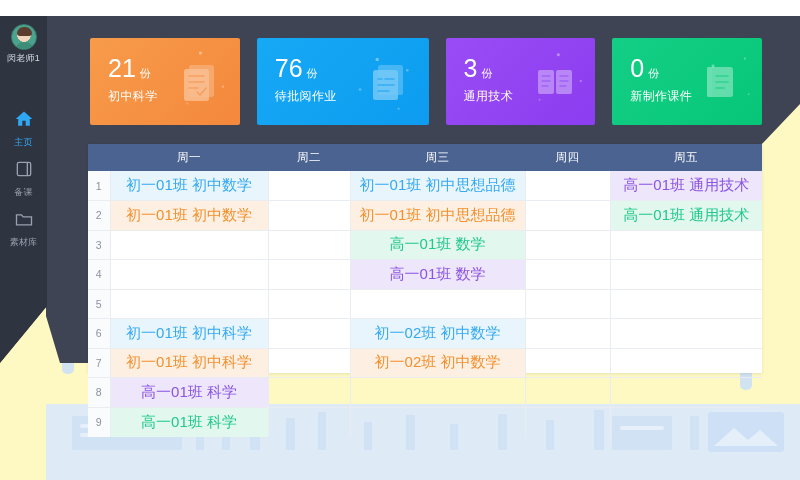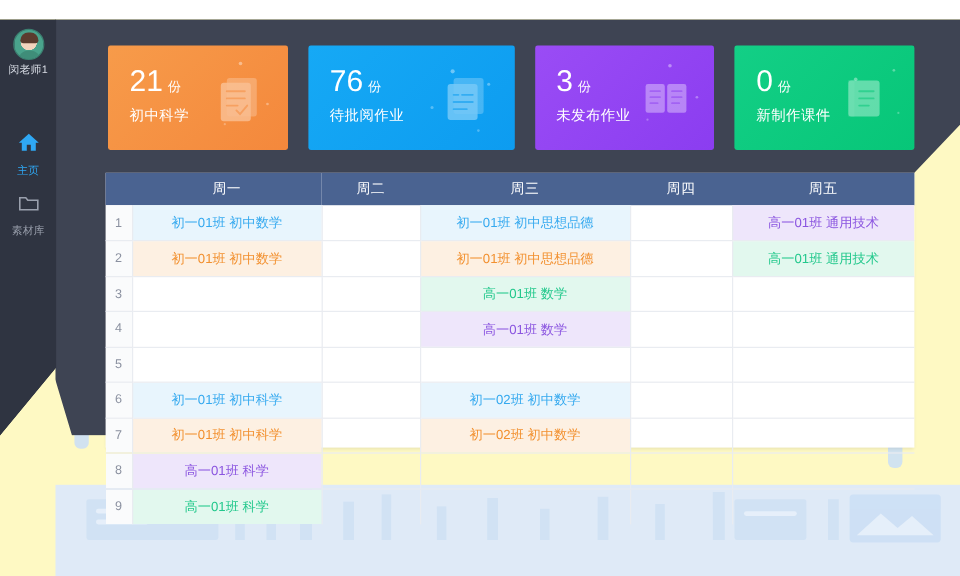--- a/index.html
+++ b/index.html
@@ -138,21 +138,21 @@
   }
   table { width: 100%; border-collapse: collapse; table-layout: fixed; }
   thead th {
     background: #4a6391;
     color: #ffffff;
     font-size: 11.5px; font-weight: 400;
     height: 27px; letter-spacing: .5px;
   }
   tbody td {
     height: 29.5px;
-    font-size: 11px;
+    font-size: 15px;
     text-align: center;
     border-right: 1px solid #e9ecf1;
     border-bottom: 1px solid #e9ecf1;
     white-space: nowrap;
     overflow: hidden;
   }
   tbody td:last-child { border-right: none; }
   tbody tr:last-child td { border-bottom: none; }
   td.rownum {
     background: #fafbfc;
@@ -228,20 +228,29 @@
 
       <div class="nav-item active">
         <span class="ico">
           <svg width="20" height="20" viewBox="0 0 24 24" fill="#2fa8f4">
             <path d="M12 3 L22 12 h-3 v8 h-5 v-6 h-4 v6 H5 v-8 H2 Z"></path>
           </svg>
         </span>
         <span class="lbl">主页</span>
       </div>
 
+      <div class="nav-item">
+        <span class="ico">
+          <svg width="20" height="20" viewBox="0 0 24 24" fill="none" stroke="#9aa0ad" stroke-width="1.6">
+            <rect x="4" y="4" width="16" height="16" rx="2"></rect>
+            <path d="M16 4 v16"></path>
+          </svg>
+        </span>
+        <span class="lbl">备课</span>
+      </div>
 
 
 
       <div class="nav-item">
         <span class="ico">
           <svg width="20" height="20" viewBox="0 0 24 24" fill="none" stroke="#9aa0ad" stroke-width="1.6">
             <path d="M3 7 h6 l2 2.5 h10 V19 H3 Z"></path>
           </svg>
         </span>
         <span class="lbl">素材库</span>
@@ -306,21 +315,21 @@
     <div class="card c-purple">
       <svg class="spark" viewBox="0 0 160 87" fill="#fff">
         <circle cx="120" cy="18" r="1.6" opacity=".7"></circle>
           <circle cx="144" cy="46" r="1.2" opacity=".6"></circle>
         <circle cx="100" cy="66" r="1" opacity=".5"></circle>
       </svg>
       <div class="num-line">
         <span class="num">3</span>
         <span class="unit">份</span>
       </div>
-      <div class="cap">未发布作业</div>
+      <div class="cap">通用技术</div>
       <span class="card-ico">
         <svg width="40" height="40" viewBox="0 0 40 40" fill="none">
           <rect x="3" y="8" width="16" height="24" rx="2" fill="#fff" opacity=".85"></rect>
           <rect x="21" y="8" width="16" height="24" rx="2" fill="#fff" opacity=".85"></rect>
           <g stroke="#8b3df0" stroke-width="1.5" stroke-linecap="round" opacity=".5">
             <path d="M7 14 h8"></path>
               <path d="M7 19 h8"></path>
               <path d="M7 24 h6"></path>
             <path d="M25 14 h8"></path>
               <path d="M25 19 h8"></path>

